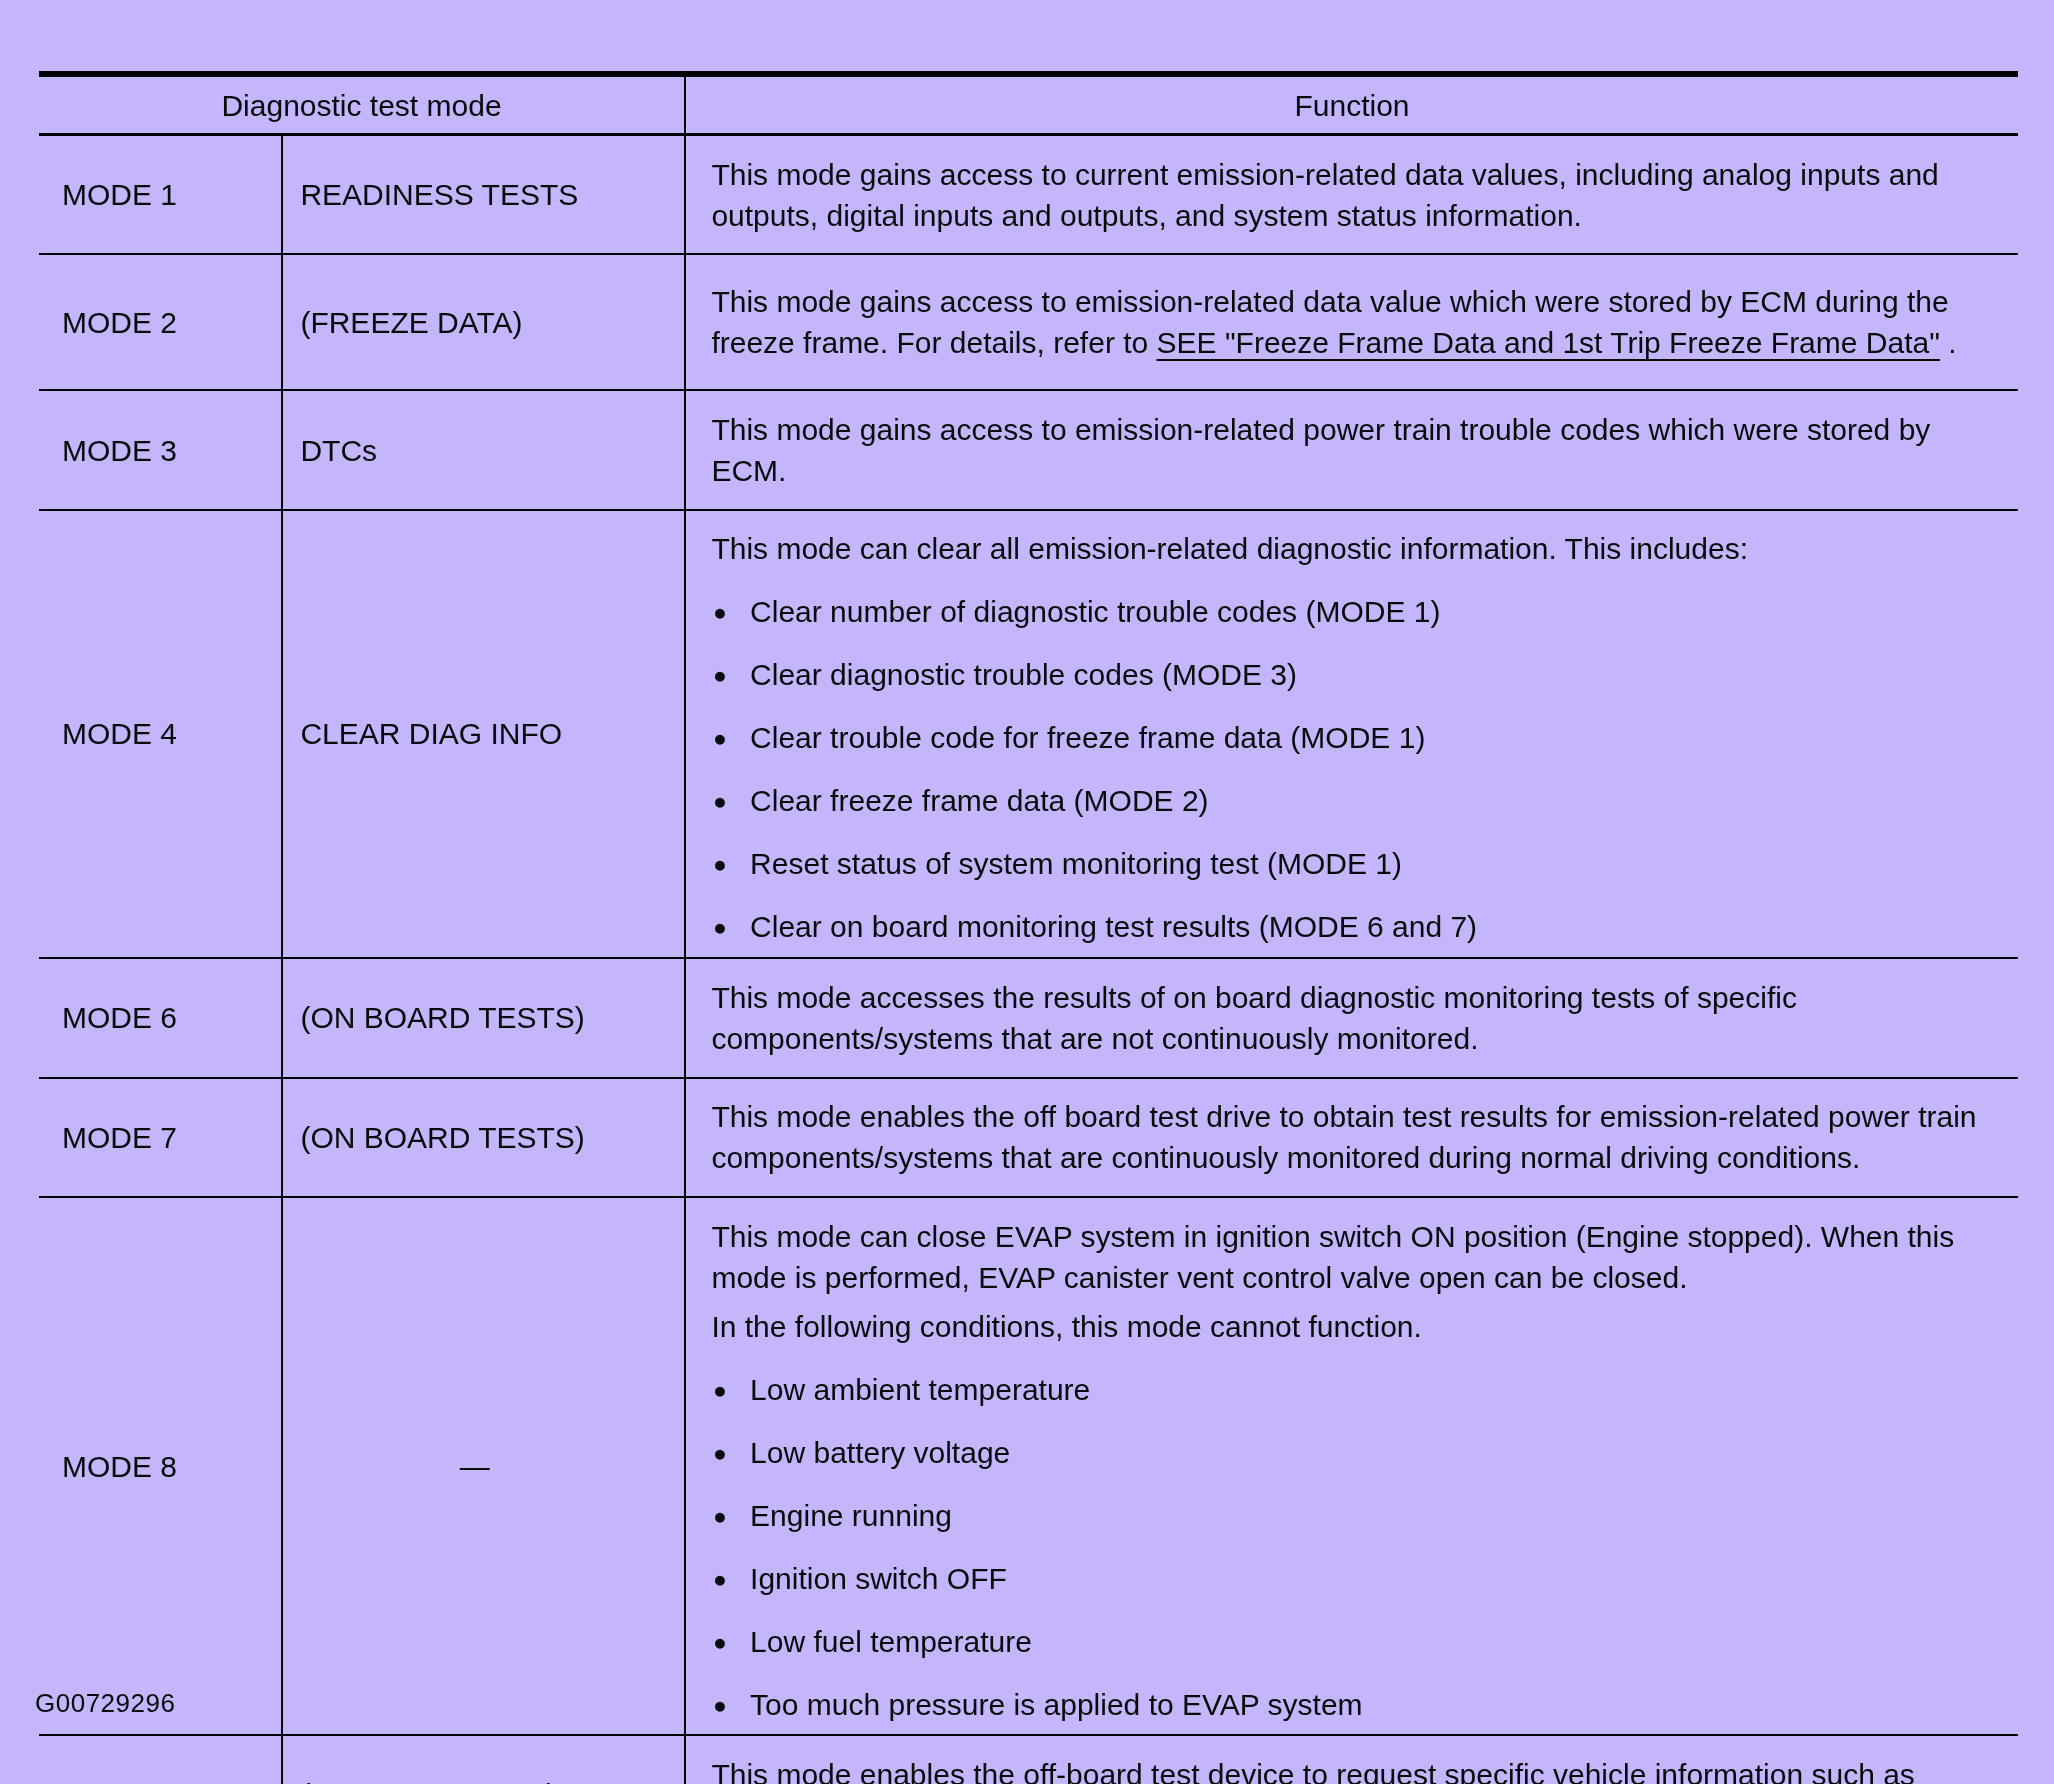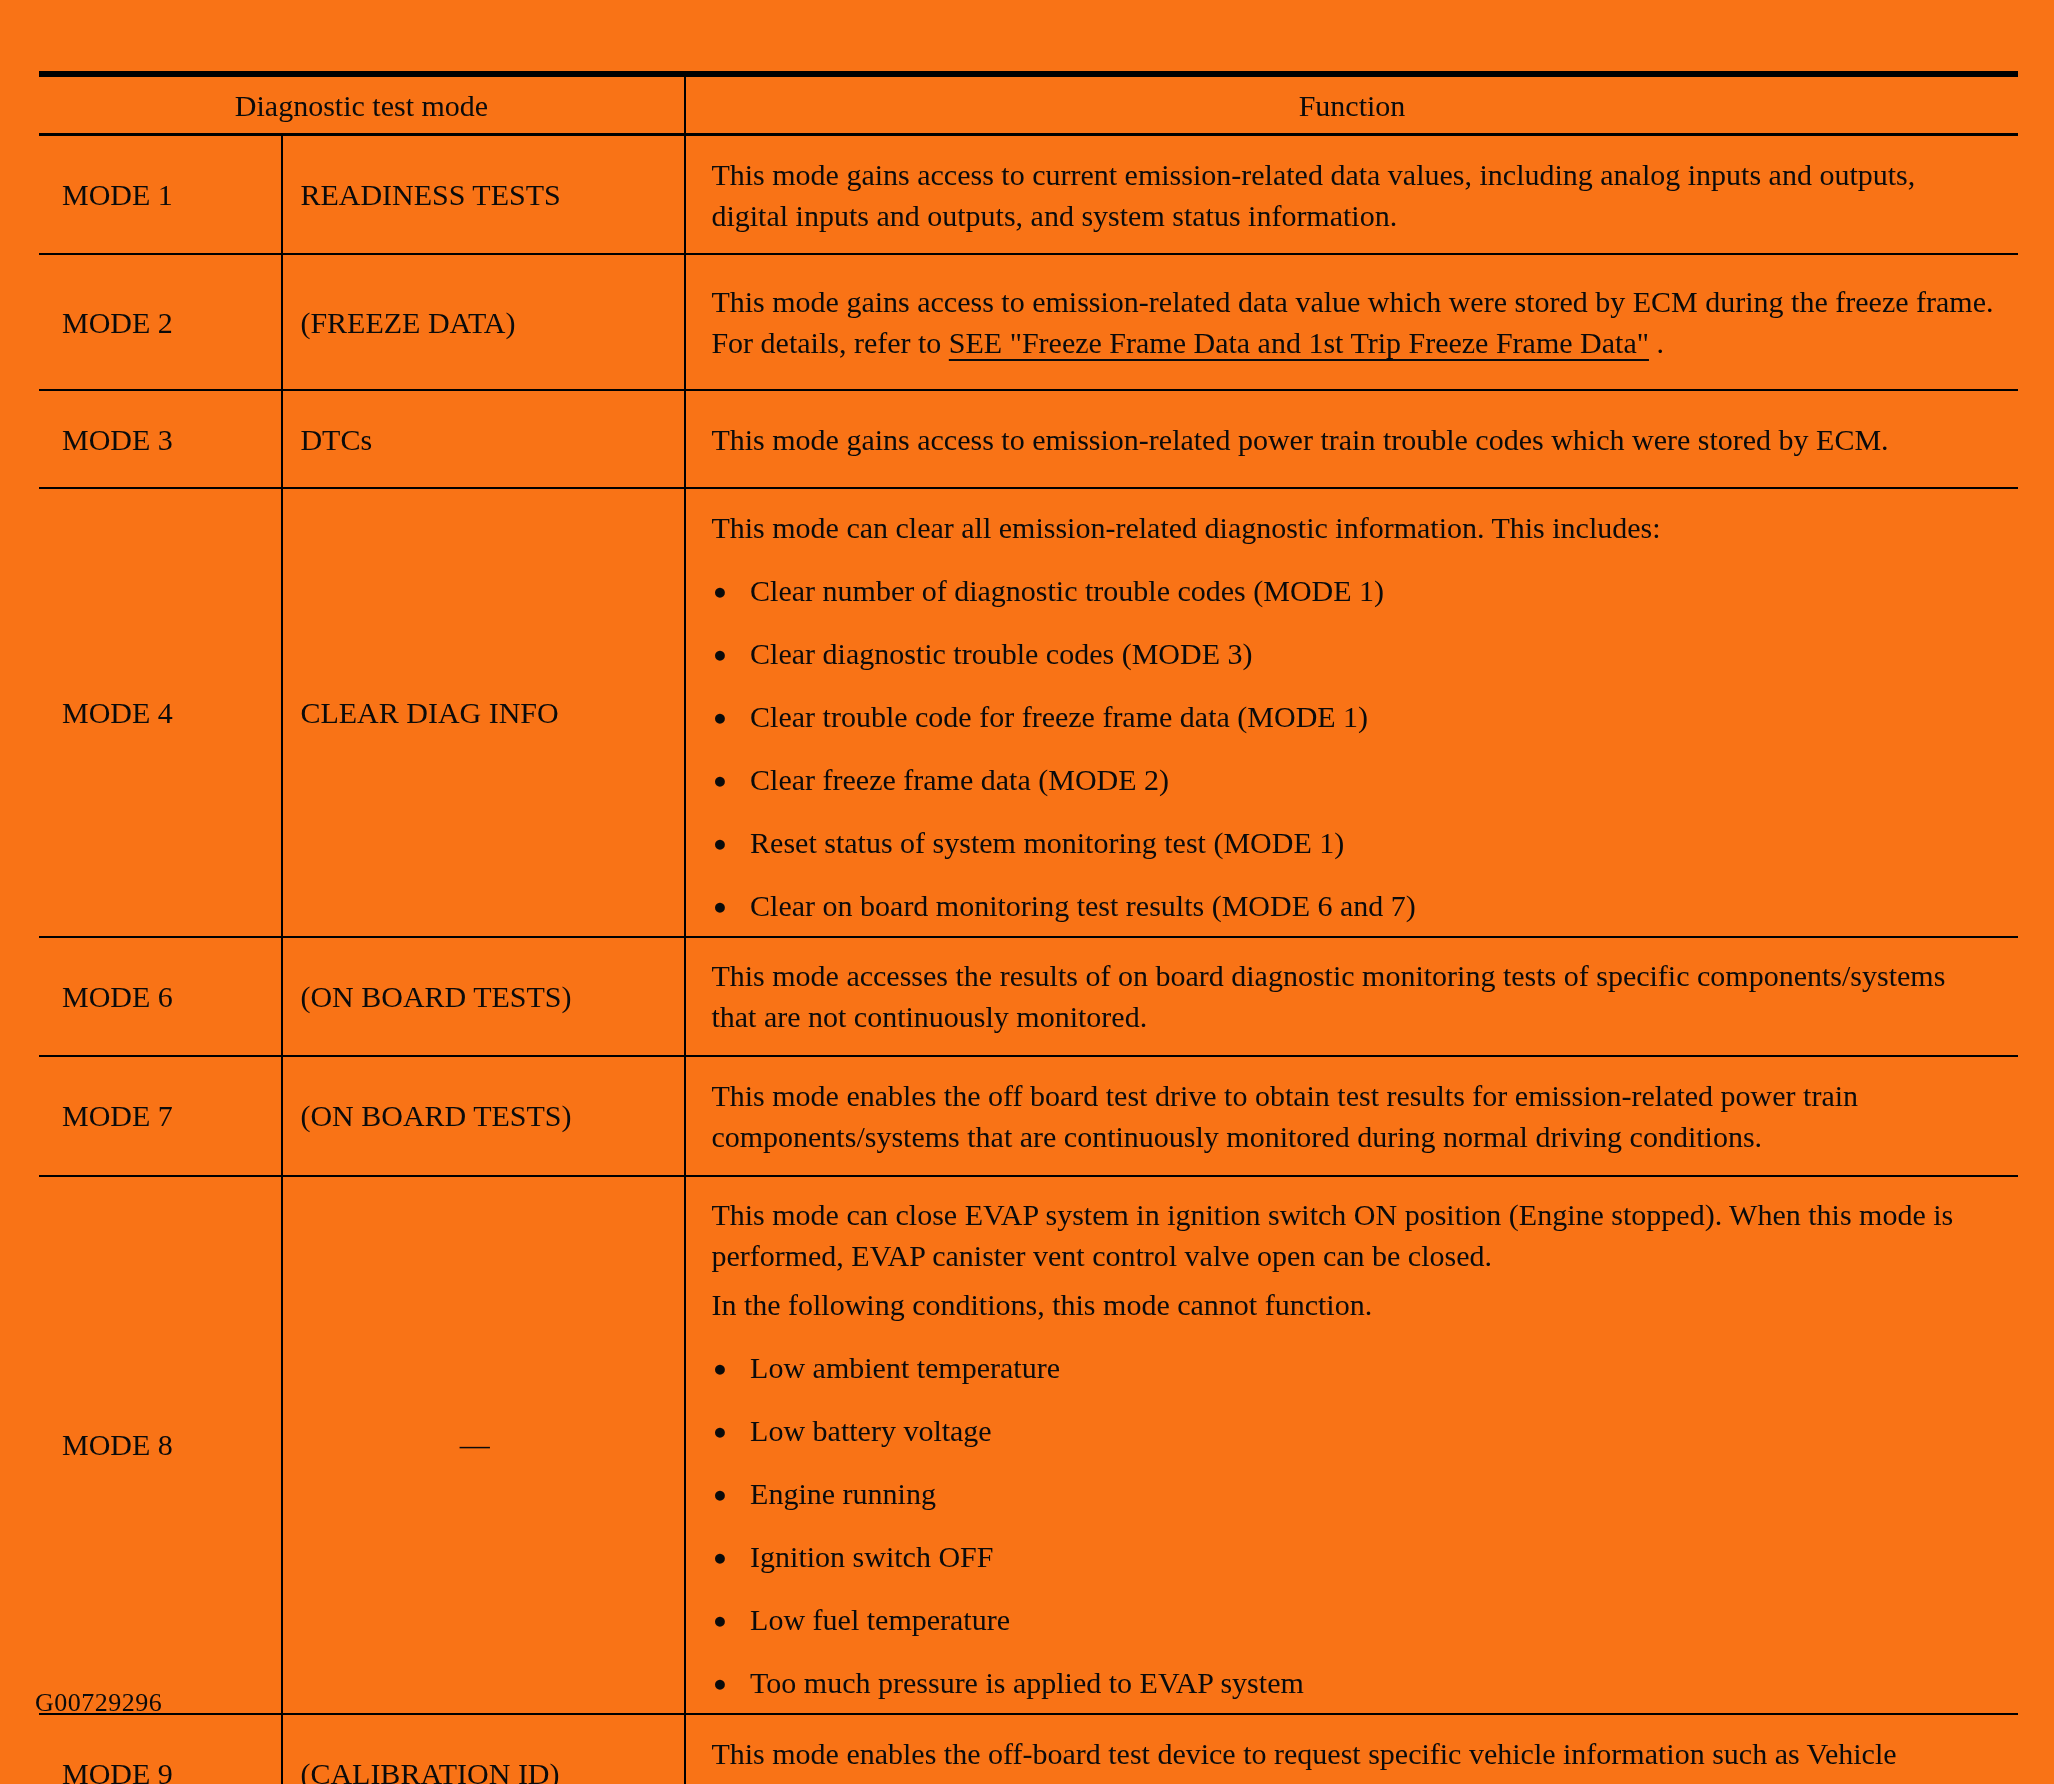--- a/index.html
+++ b/index.html
@@ -9,22 +9,21 @@
     width: 2055px;
     height: 1784px;
     overflow: hidden;
     font-family: "Liberation Sans", sans-serif;
     color: #0b0b0b;
   }
   .page {
     position: relative;
     width: 2055px;
     height: 1784px;
-    background: #f97316;
-    font-family: Liberation Serif, serif;
+    background: #c4b5fd;
   }
   table.diag-table {
     position: absolute;
     left: 39px;
     top: 71px;
     width: 1979px;
     border-collapse: collapse;
     table-layout: fixed;
     border-top: 6.8px solid #000;
     border-bottom: 8.7px solid #000;

